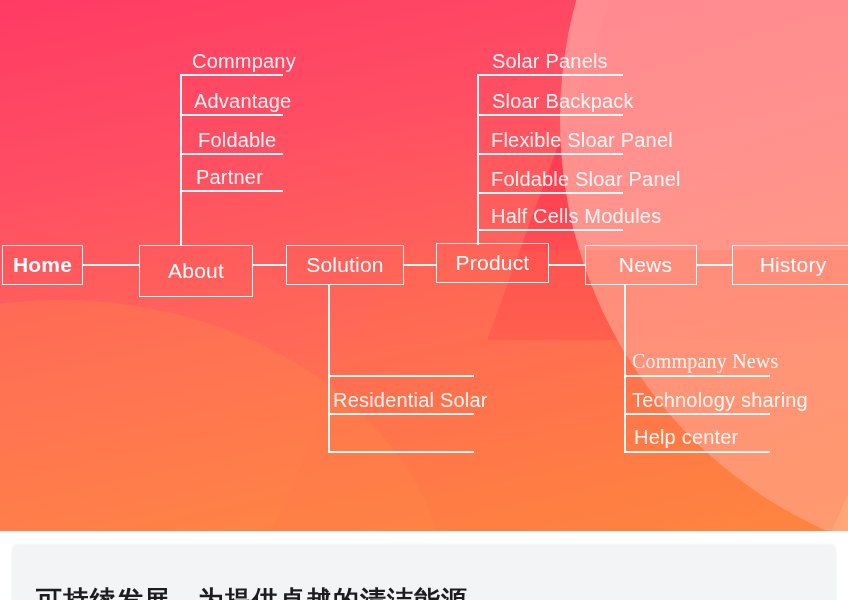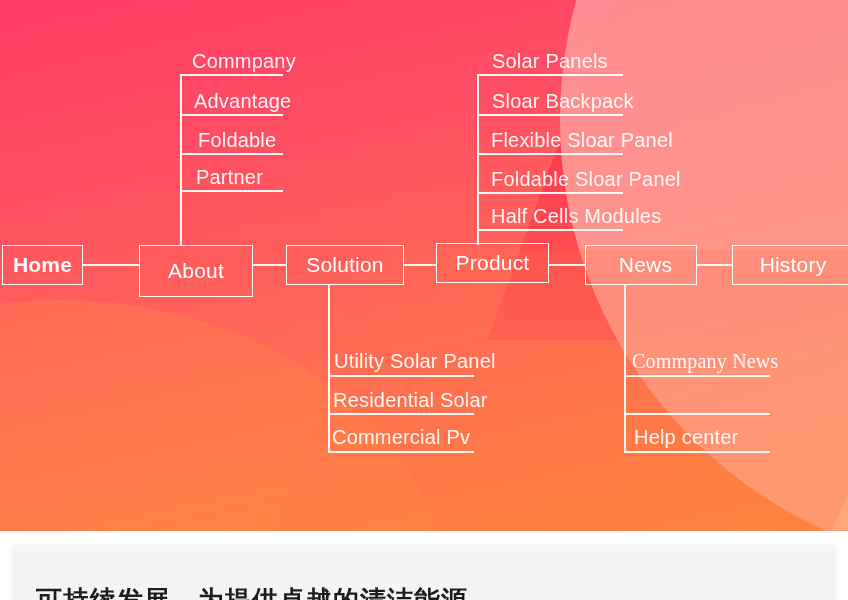--- a/index.html
+++ b/index.html
@@ -173,29 +173,28 @@
         <div class="leaf-rule" style="left: 477px; top: 74px; width: 146px;"></div>
         <div class="leaf" style="left: 492px; top: 90px;">Sloar Backpack</div>
         <div class="leaf-rule" style="left: 477px; top: 114px; width: 146px;"></div>
         <div class="leaf" style="left: 491px; top: 129px;">Flexible Sloar Panel</div>
         <div class="leaf-rule" style="left: 477px; top: 153px; width: 146px;"></div>
         <div class="leaf" style="left: 491px; top: 168px;">Foldable Sloar Panel</div>
         <div class="leaf-rule" style="left: 477px; top: 192px; width: 146px;"></div>
         <div class="leaf" style="left: 491px; top: 205px;">Half Cells Modules</div>
         <div class="leaf-rule" style="left: 477px; top: 229px; width: 146px;"></div>
         <div class="vline" style="left: 328px; top: 285px; height: 167px;"></div>
-        <div class="leaf" style="left: 334px; top: 350px;">Utility Solar Panel</div>
         <div class="leaf-rule" style="left: 328px; top: 375px; width: 146px;"></div>
         <div class="leaf" style="left: 333px; top: 389px;">Residential Solar</div>
         <div class="leaf-rule" style="left: 328px; top: 413px; width: 146px;"></div>
-        <div class="leaf" style="left: 332px; top: 426px;">Commercial Pv</div>
         <div class="leaf-rule" style="left: 328px; top: 451px; width: 146px;"></div>
         <div class="vline" style="left: 624px; top: 285px; height: 167px;"></div>
         <div class="leaf" style="left: 632px; top: 350px; font-family: Liberation Serif, serif;">Commpany News</div>
         <div class="leaf-rule" style="left: 624px; top: 375px; width: 146px;"></div>
+        <div class="leaf" style="left: 632px; top: 389px;">Technology sharing</div>
         <div class="leaf-rule" style="left: 624px; top: 413px; width: 146px;"></div>
         <div class="leaf" style="left: 634px; top: 426px;">Help center</div>
         <div class="leaf-rule" style="left: 624px; top: 451px; width: 146px;"></div>
         <div class="node home" style="left: 2px; top: 245px; width: 81px; height: 40px;">
           <div class="">Home</div>
         </div>
         <div class="node" style="left: 139px; top: 245px; width: 114px; height: 52px;">
           <div class="">About</div>
         </div>
         <div class="node" style="left: 286px; top: 245px; width: 118px; height: 40px;">

